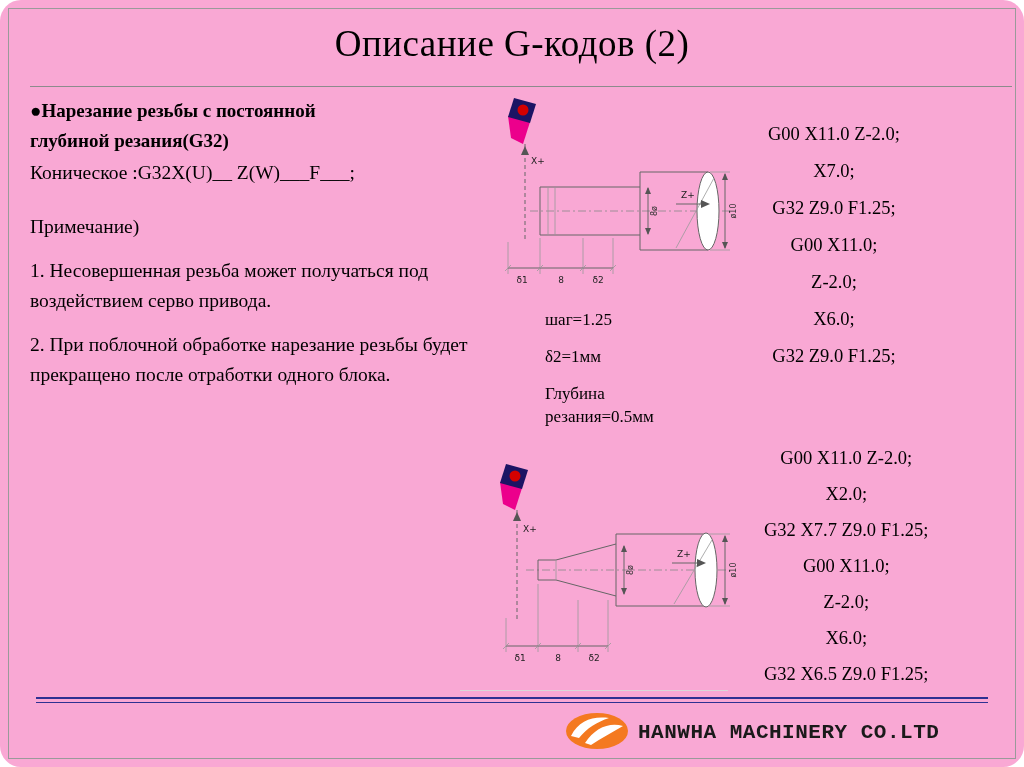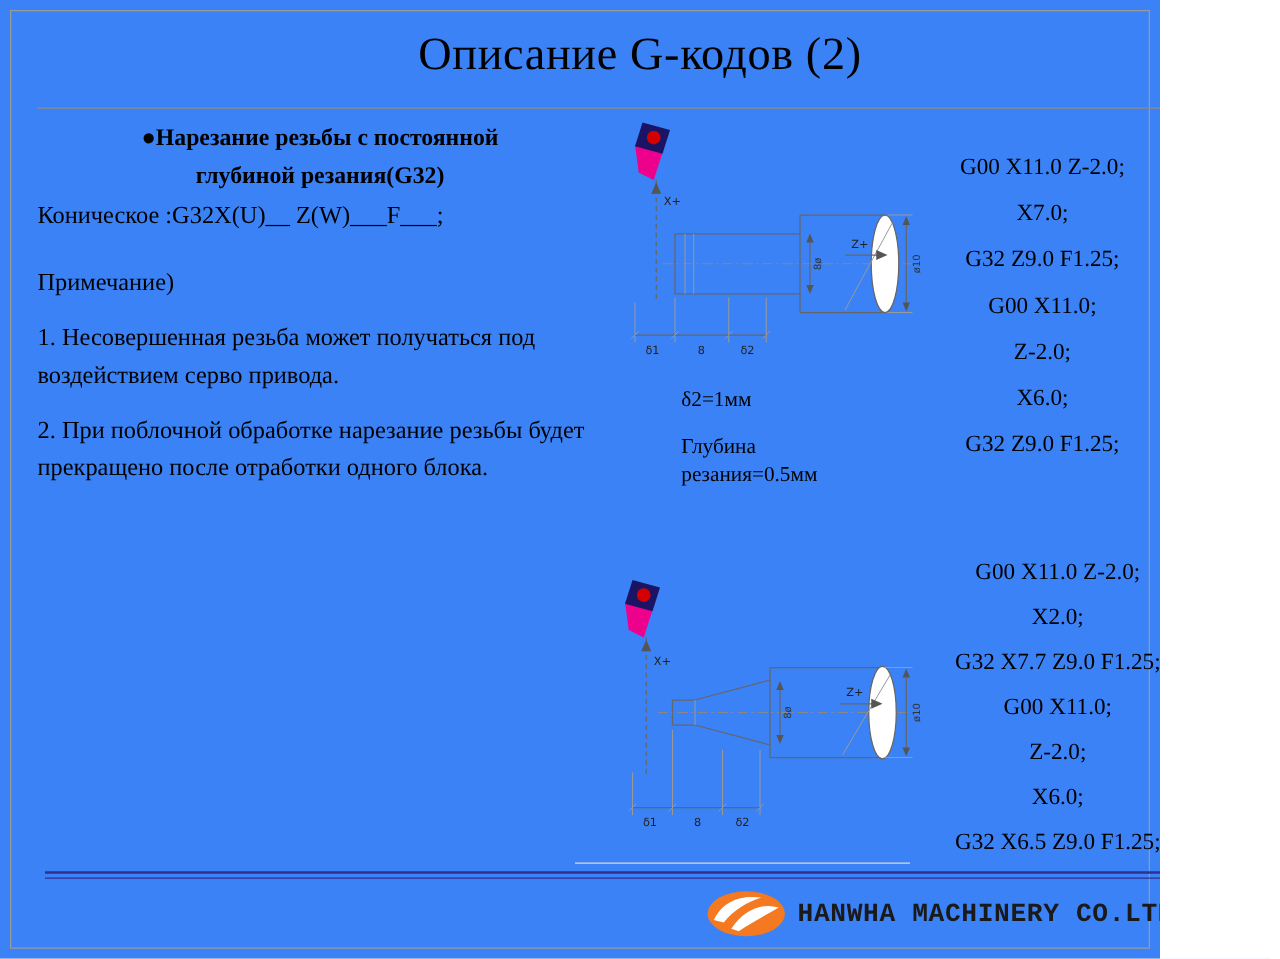--- a/index.html
+++ b/index.html
@@ -5,32 +5,32 @@
   :root{
     --accent_blue:#2e3192;
     --logo_orange:#f47920;
     --tool_magenta:#ec008c;
     --tool_navy:#1b1464;
     --tool_red:#d40000;
     --line_gray:#666666;
   }
   html,body{margin:0;padding:0;background:#fff;}
   .slide{
-    position:relative;width:928px;height:767px;background:#3b82f6;
-    font-family:"Liberation Serif","DejaVu Serif",serif;color:#000;overflow:hidden;
+    position:relative;width:1024px;height:767px;background:#f9a8d4;
+    font-family:"Liberation Serif","DejaVu Serif",serif;color:#000;overflow:hidden;border-radius:21px;
   }
   .frame{position:absolute;left:8px;top:8px;right:8px;bottom:8px;border:1px solid #9a9a9a;}
   .title{
     position:absolute;left:0;top:22px;width:1024px;text-align:center;
     font-size:37px;font-weight:400;letter-spacing:0.5px;
   }
   .title-rule{position:absolute;left:30px;top:86px;width:982px;height:1px;background:#8c8c8c;}
 
   .left-col{position:absolute;left:30px;top:96px;width:452px;font-size:19.5px;line-height:30px;}
-  .left-col .heading{font-weight:bold;text-align:center;font-size:19px;line-height:30px;}
+  .left-col .heading{font-weight:bold;text-align:left;font-size:19px;line-height:30px;}
   .left-col p{margin:14px 0 0 0;}
   .left-col p.straight{margin-top:20px;}
   .left-col p.conical{margin-top:2px;}
   .left-col p.note-header{margin-top:24px;}
 
   .params{position:absolute;left:545px;top:308px;width:170px;font-size:17px;line-height:23px;}
   .params .param{margin-bottom:14px;}
   .params .param-depth{width:135px;}
 
   .diagram{position:absolute;}
@@ -142,20 +142,21 @@
       <line class="thin" x1="59" y1="179" x2="65" y2="173"></line>
       <line class="thin" x1="102" y1="179" x2="108" y2="173"></line>
       <line class="thin" x1="132" y1="179" x2="138" y2="173"></line>
       <text text-anchor="middle" x="44" y="191">δ1</text>
       <text text-anchor="middle" x="83" y="191">8</text>
       <text text-anchor="middle" x="120" y="191">δ2</text>
     </g>
   </svg>
 
   <div class="params">
+    <div class="param">шаг=1.25</div>
     <div class="param">δ2=1мм</div>
     <div class="param param-depth">Глубина резания=0.5мм</div>
   </div>
 
   <svg class="diagram" style="left:478px;top:456px;" width="270" height="212" viewBox="0 0 270 212">
 
     <g>
       <polygon class="tool-magenta" points="22,26 44,32 37,54 25,48"></polygon>
       <polygon class="tool-navy" points="28,8 50,14 44,33 22,27"></polygon>
       <circle class="tool-dot" cx="37" cy="20" r="5.5"></circle>

